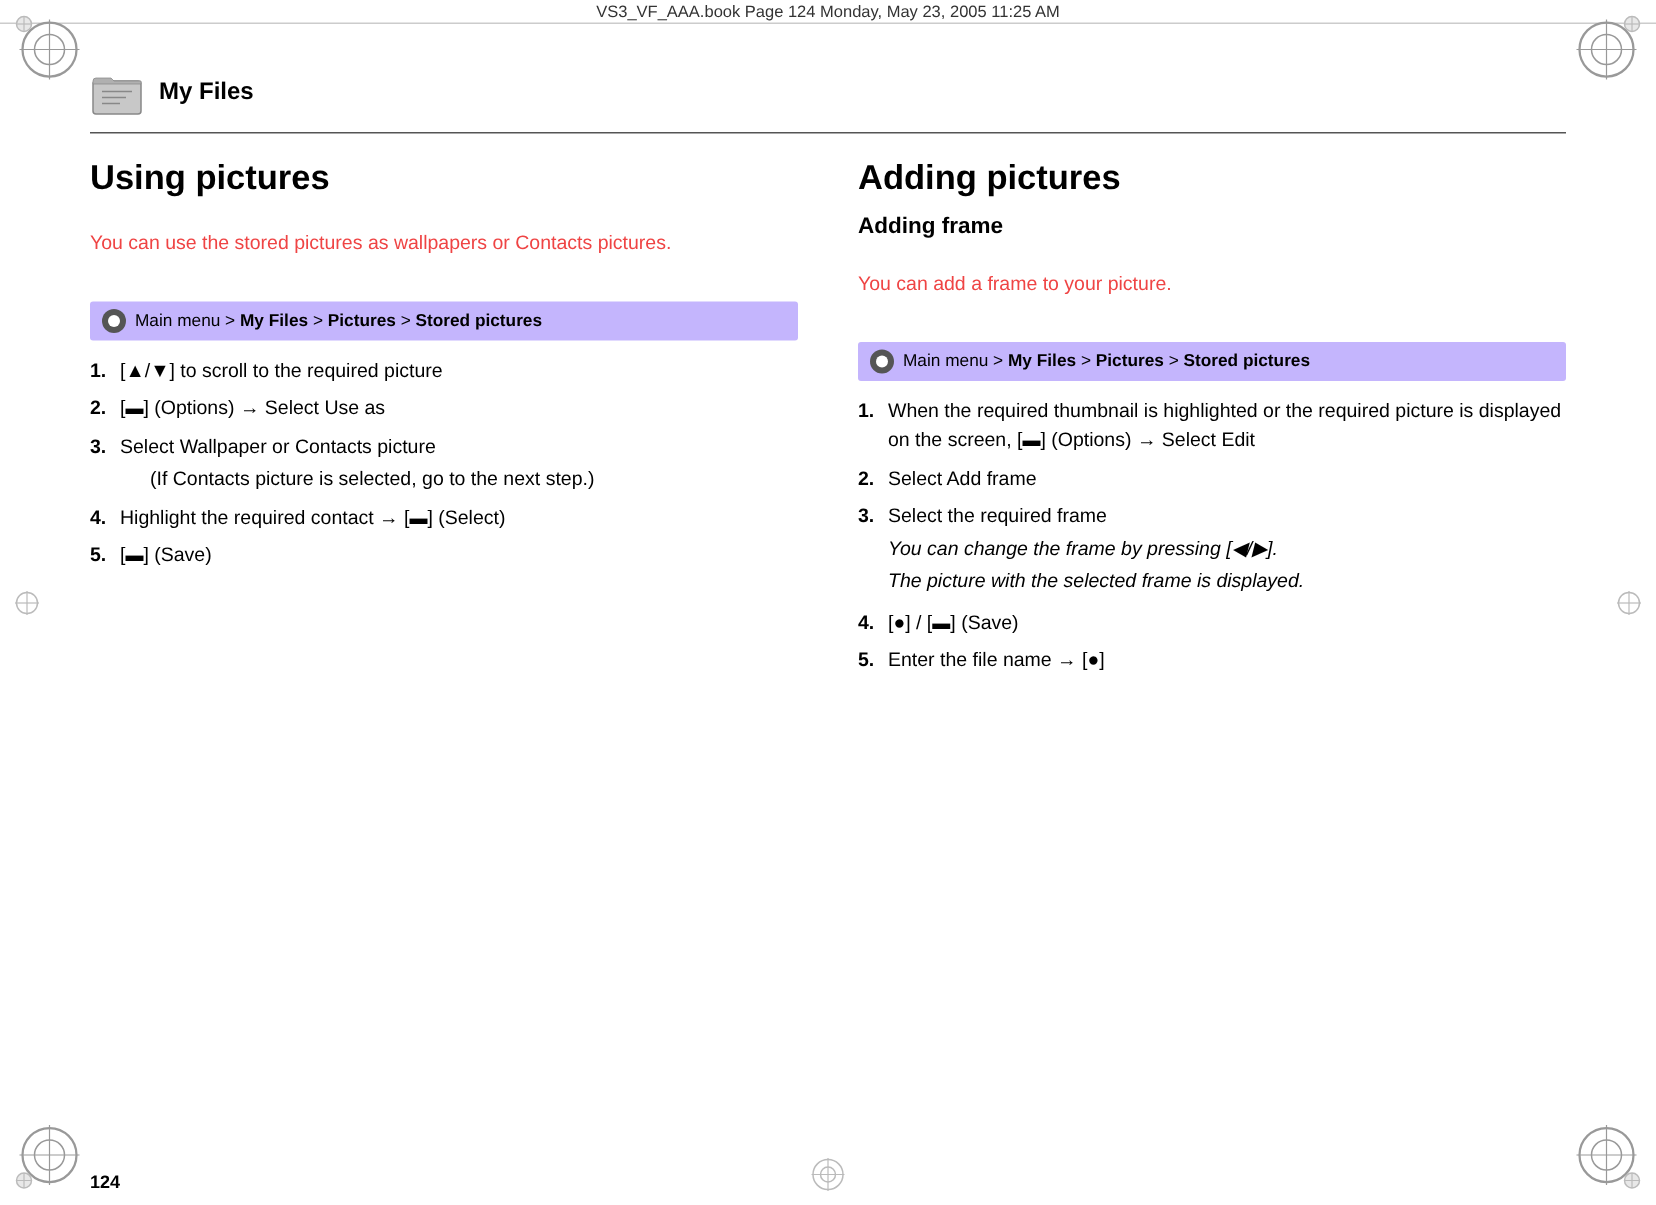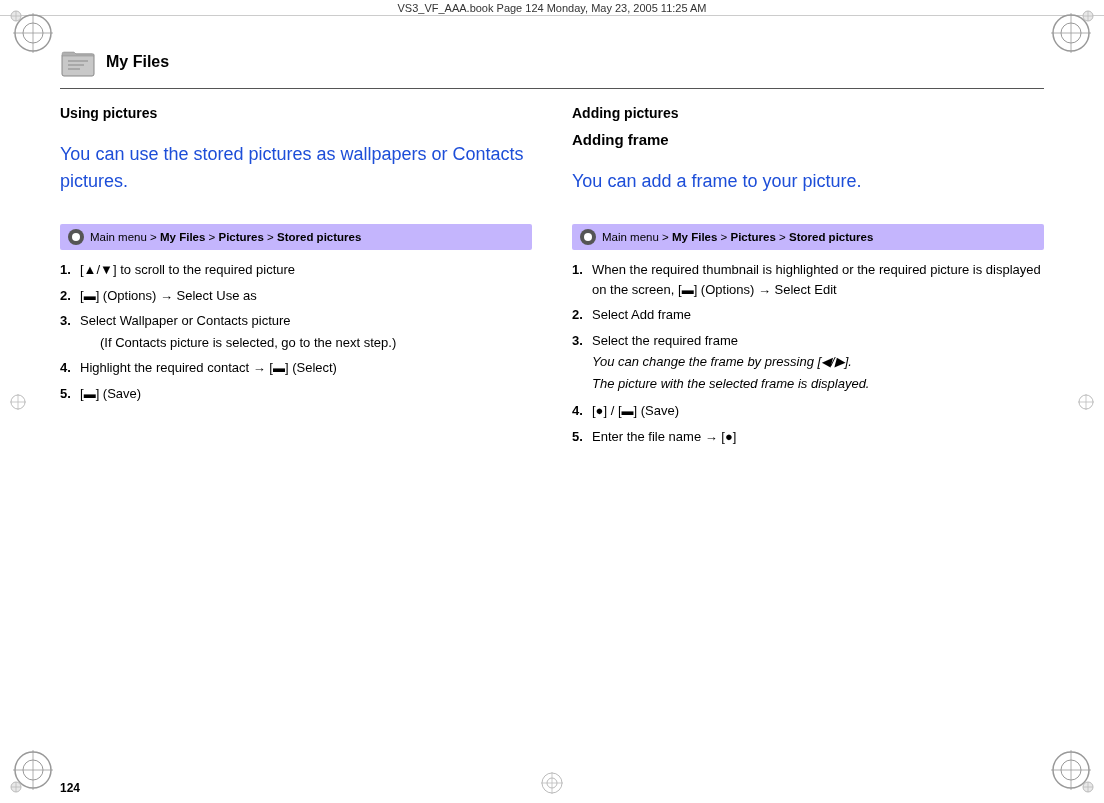--- a/index.html
+++ b/index.html
@@ -86,37 +86,37 @@
     .col-left {
       flex: 1;
     }
 
     .col-right {
       flex: 1;
     }
 
     
     .article-title {
-      font-size: 14px;
+      font-size: 23px;
       font-weight: bold;
       color: #000;
       margin-bottom: 6px;
     }
 
     .article-subtitle {
       font-size: 15px;
       font-weight: bold;
       color: #000;
       margin-bottom: 4px;
       margin-top: 10px;
     }
 
     .article-intro {
-      font-size: 18px;
-      color: #1d4ed8;
+      font-size: 13px;
+      color: #ef4444;
       margin-bottom: 10px;
       line-height: 1.5;
       margin-top: 20px;
     }
 
     
     .nav-path {
       display: flex;
       align-items: center;
       font-size: 12px;

